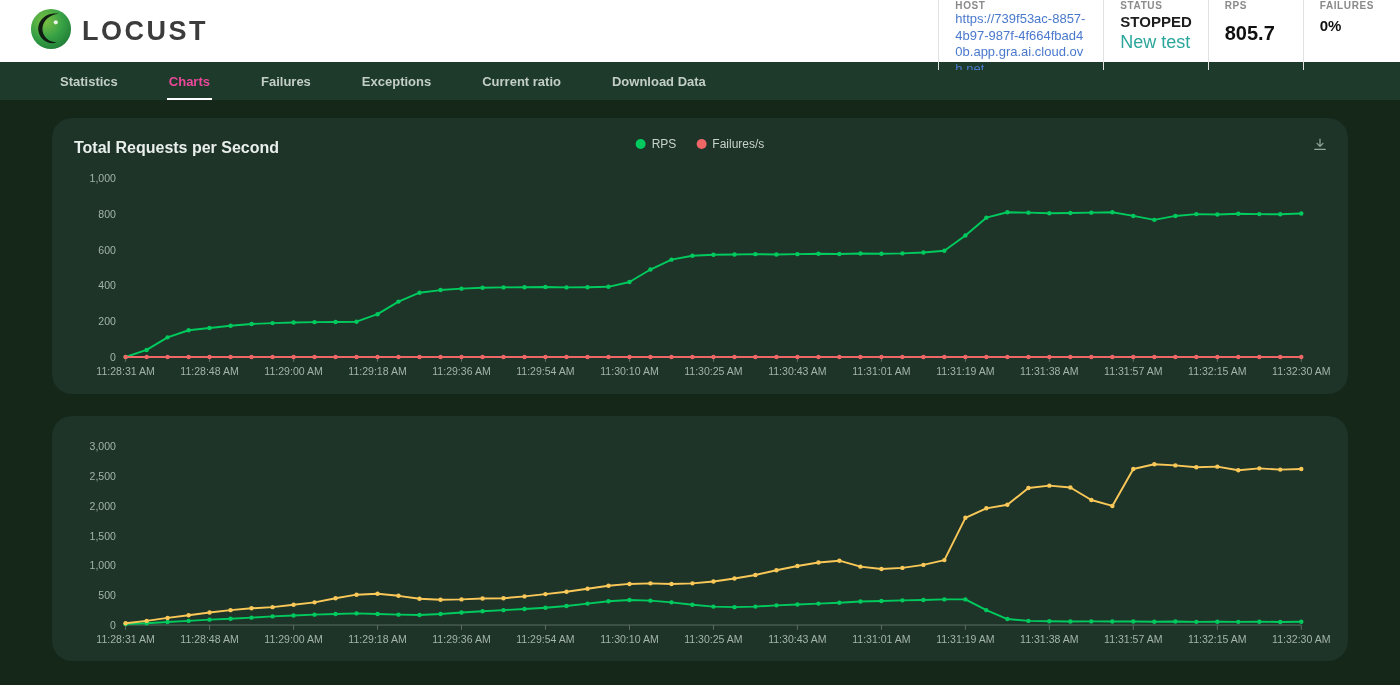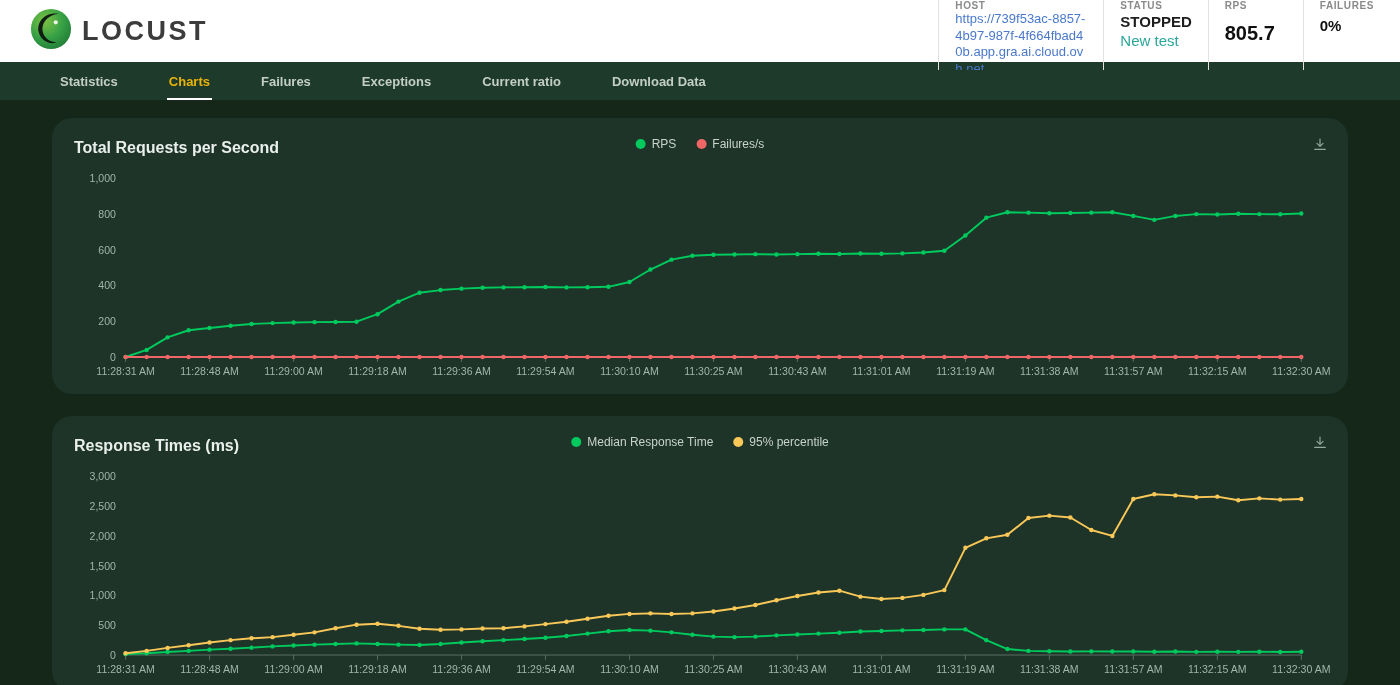--- a/index.html
+++ b/index.html
@@ -10,33 +10,33 @@
   .topbar { background: #ffffff; height: 62px; display: flex; align-items: center;
             justify-content: space-between; padding-left: 30px; }
   .brand { display: flex; align-items: center; gap: 10px; }
   .brand-name { font-size: 27px; color: #3c3c3c; letter-spacing: 2.5px; font-weight: 700; }
   .stats { display: flex; height: 78px; align-items: stretch; }
   .stat-col { border-left: 1px solid #e2e2e2; padding: 8px 16px 0 16px; overflow: hidden; }
   .stat-label { font-size: 10px; font-weight: 700; color: #8a8a8a; letter-spacing: .6px; }
   .host-url { display: block; width: 132px; font-size: 13px; color: #4a79cc; line-height: 1.28;
               word-break: break-all; text-decoration: none; cursor: pointer; }
   .status-value { font-size: 15px; font-weight: 700; color: #1d1d1d; margin-top: 2px; }
-  .newtest { display: block; font-size: 15px; color: #2ba69b; margin-top: 2px;
+  .newtest { display: block; font-size: 18px; color: #2ba69b; margin-top: 2px;
              text-decoration: none; cursor: pointer; }
   .big-value { font-size: 20px; font-weight: 700; color: #101010; margin-top: 11px; }
   .fail-value { font-size: 15px; font-weight: 700; color: #101010; margin-top: 6px; }
   .col-rps { min-width: 95px; }
   .col-failures { min-width: 80px; margin-right: 10px; }
 
   
   .tabbar { background: #1d3a2b; padding: 0 58px; display: flex; gap: 20px; }
   .tab { background: none; border: none; cursor: pointer; font-family: "Liberation Sans", sans-serif;
          font-size: 13px; font-weight: 700; color: #c3cec7; padding: 12px 2px 9px 2px;
          margin-right: 27px; border-bottom: 2px solid transparent; }
-  .tab.active { color: #eab308; border-bottom: 2px solid #ffffff; }
+  .tab.active { color: #ec4899; border-bottom: 2px solid #ffffff; }
 
   
   .main { padding: 18px 52px 10px 52px; }
   .panel { background: #1e3428; border-radius: 20px; padding: 15px 14px 4px 14px; margin-bottom: 22px; }
   .panel-head { position: relative; height: 30px; display: flex; align-items: center; }
   .panel-title { font-size: 16px; font-weight: 700; color: #e9efec; padding-left: 8px; }
   .legend { position: absolute; left: 50%; top: 4px; transform: translateX(-50%);
             display: flex; gap: 20px; align-items: center; }
   .legend-item { display: inline-flex; align-items: center; gap: 6px; font-size: 12px;
                  color: #c8d3cc; cursor: pointer; white-space: nowrap; }
@@ -274,40 +274,20 @@
           <circle cx="1176.7" cy="202.0" r="2.3" fill="#ee6666"></circle>
           <circle cx="1198.6" cy="202.0" r="2.3" fill="#ee6666"></circle>
           <circle cx="1220.4" cy="202.0" r="2.3" fill="#ee6666"></circle>
           <circle cx="1242.3" cy="202.0" r="2.3" fill="#ee6666"></circle>
           <circle cx="1264.1" cy="202.0" r="2.3" fill="#ee6666"></circle>
           <circle cx="1286.0" cy="202.0" r="2.3" fill="#ee6666"></circle>
         </svg>
     </section>
 
     <section class="panel">
-      <div class="panel-head">
-        <h2 class="panel-title">Response Times (ms)</h2>
-        <div class="legend">
-            <span class="legend-item">
-              <span class="dot" style="background:#00ca5e"></span>
-              <span>Median Response Time</span>
-            </span>
-            <span class="legend-item">
-              <span class="dot" style="background:#fac858"></span>
-              <span>95% percentile</span>
-            </span>
-          </div>
-        <button class="dl-btn">
-          <span>
-            <svg viewBox="0 0 24 24" width="16" height="16">
-              <path d="M12 3v11M7.5 9.5L12 14l4.5-4.5M4 18.5h16" stroke="#93a79c" stroke-width="1.8" fill="none" stroke-linecap="round" stroke-linejoin="round"></path>
-            </svg>
-          </span>
-        </button>
-      </div>
       <svg class="chart" viewBox="0 0 1320 236">
           <text class="ax" x="52" y="206.0" text-anchor="end">0</text>
           <text class="ax" x="52" y="175.0" text-anchor="end">500</text>
           <text class="ax" x="52" y="144.0" text-anchor="end">1,000</text>
           <text class="ax" x="52" y="113.0" text-anchor="end">1,500</text>
           <text class="ax" x="52" y="82.0" text-anchor="end">2,000</text>
           <text class="ax" x="52" y="51.0" text-anchor="end">2,500</text>
           <text class="ax" x="52" y="20.0" text-anchor="end">3,000</text>
           <line x1="62" y1="202" x2="1286" y2="202" stroke="#5f7066" stroke-width="1"></line>
           <line x1="62.0" y1="202" x2="62.0" y2="207" stroke="#5f7066"></line>

